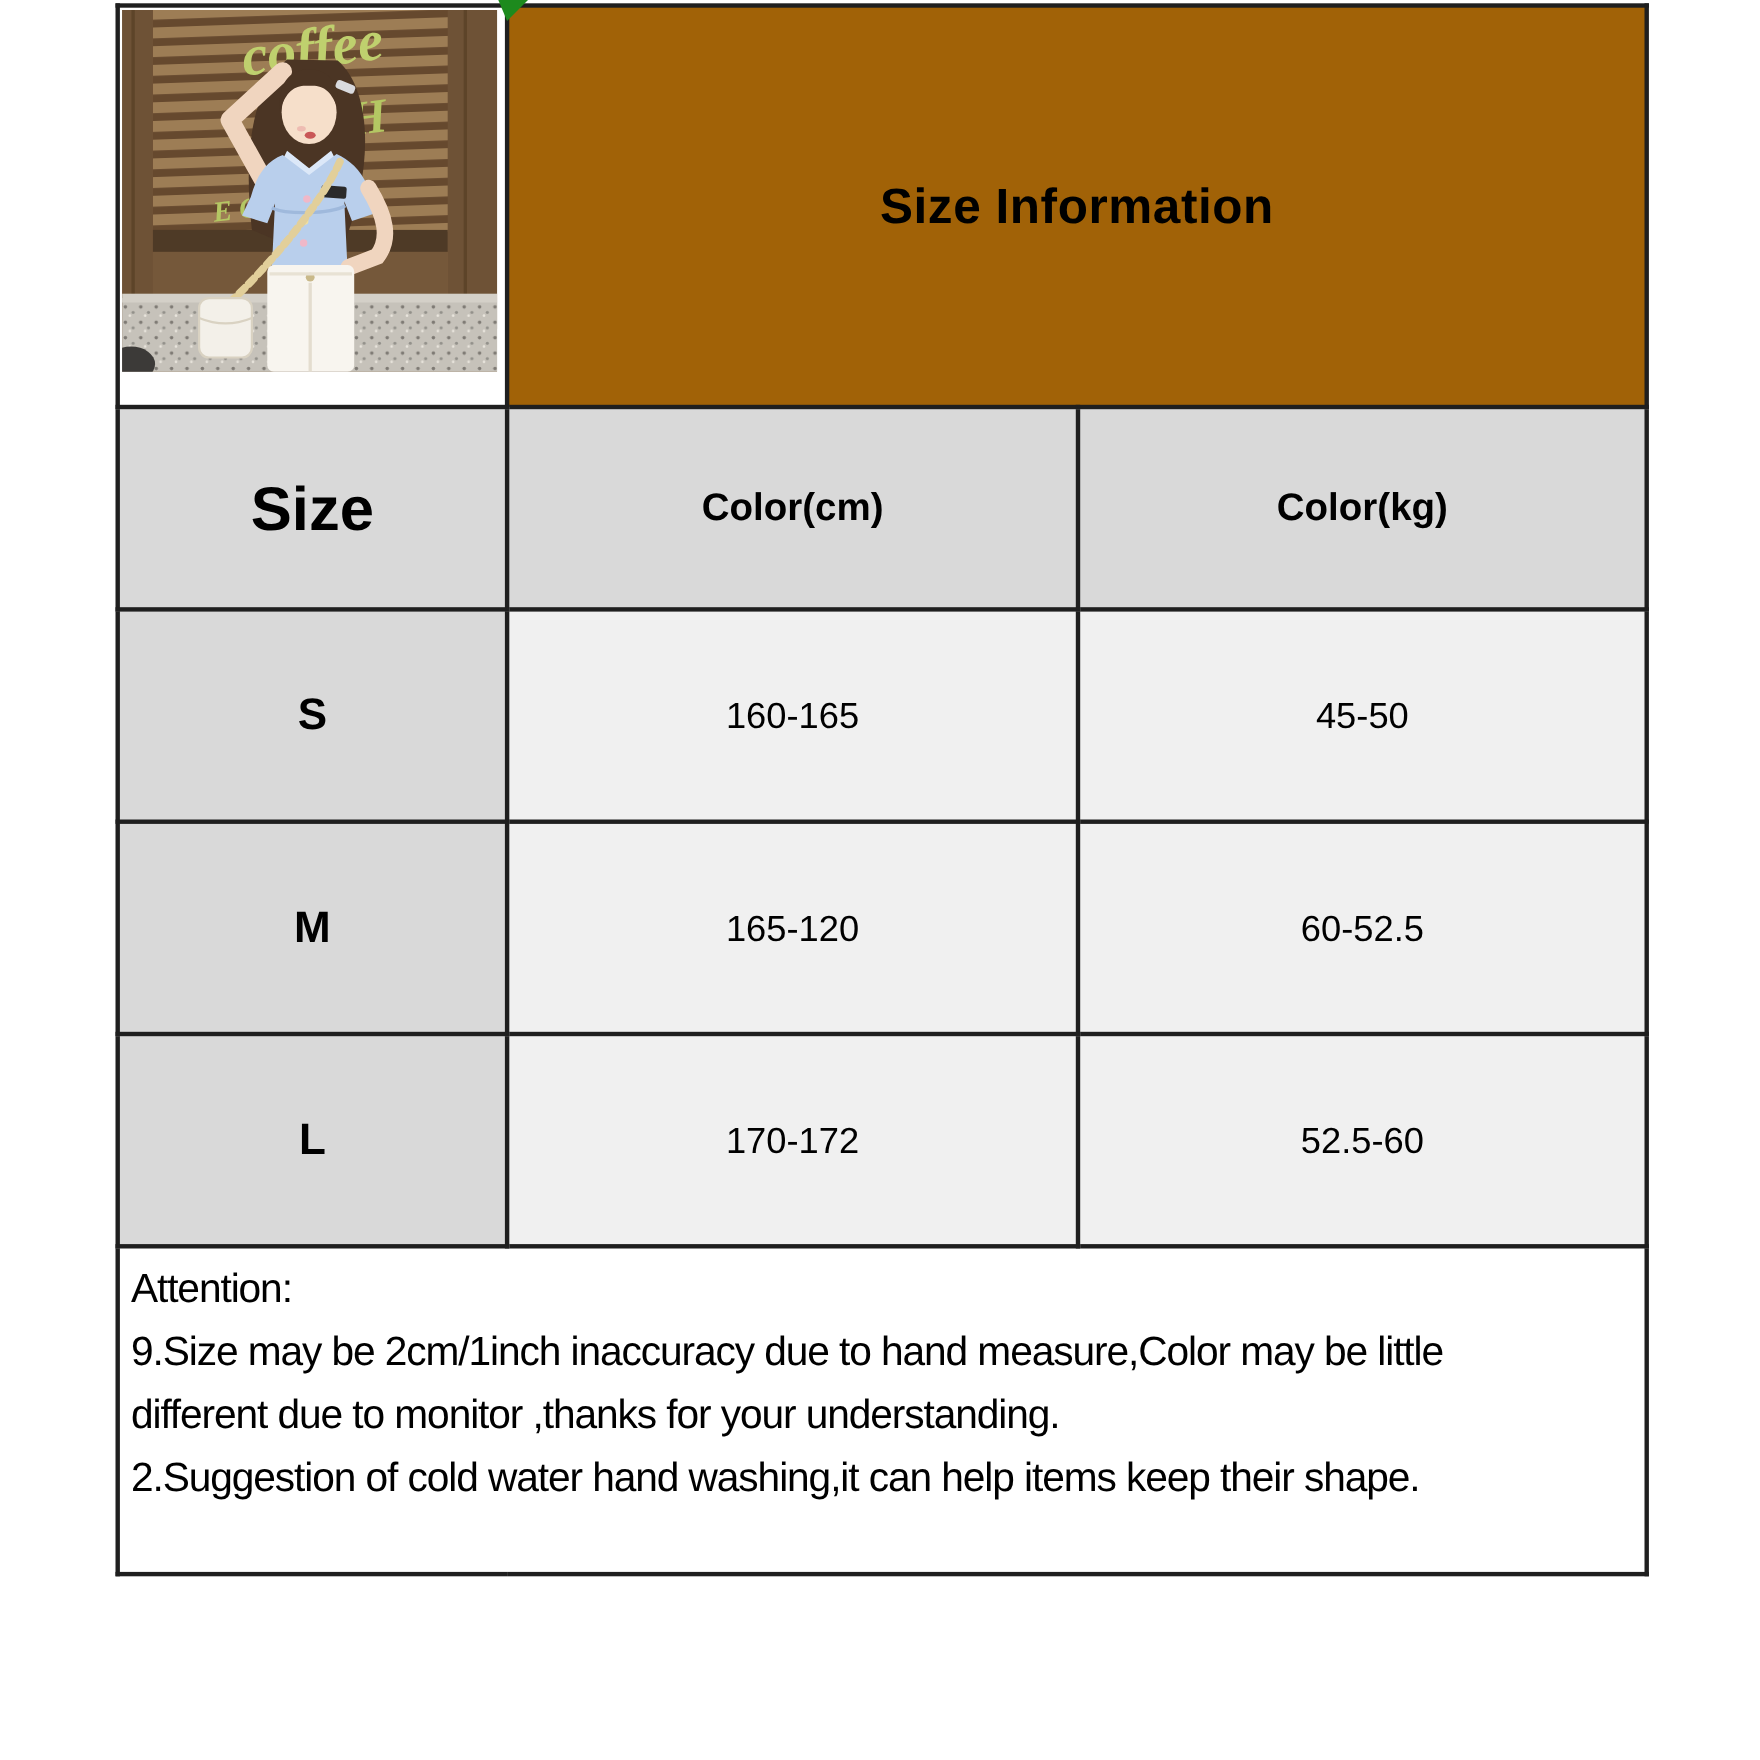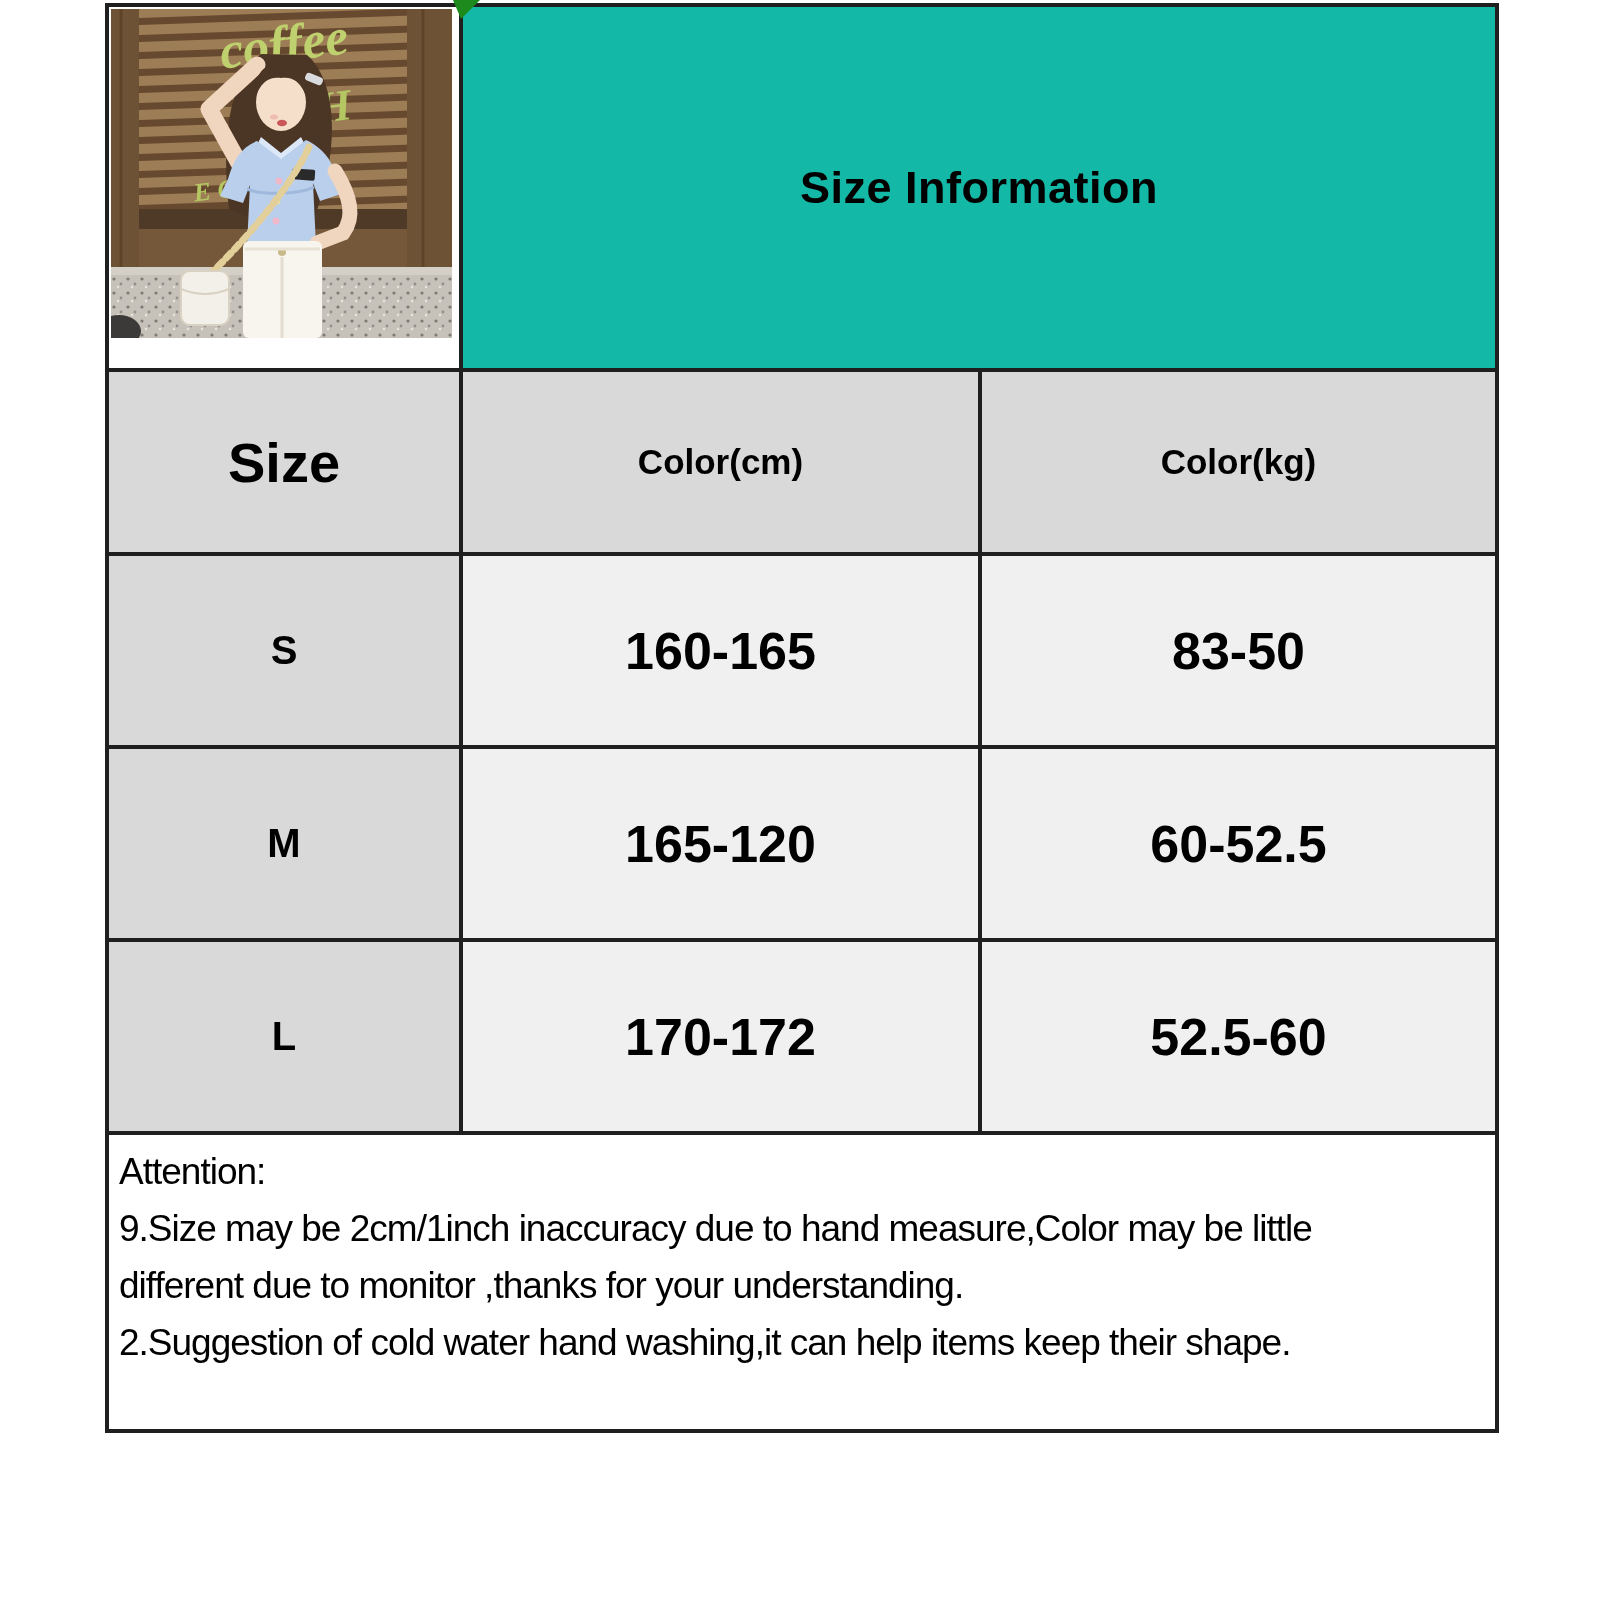--- a/index.html
+++ b/index.html
@@ -18,32 +18,32 @@
     text-align:center;vertical-align:middle;padding:0;
   }
 
   
   td.photo-cell{
     background:#ffffff;height:345px;
     padding:2px 9px 14px 2px;vertical-align:top;
   }
   td.photo-cell svg{display:block;}
   td.title-cell{
-    background:#14b8a6;
+    background:#a16207;
     font-size:45px;font-weight:bold;letter-spacing:0.5px;
   }
 
   
   tr.r-head th{background:#d9d9d9;height:180px;font-size:35px;font-weight:bold;}
   tr.r-head th.size-h{font-size:56px;}
 
   
   tr.r-data{height:193px;}
   tr.r-data td.size-col{background:#d9d9d9;font-weight:bold;font-size:40px;}
-  tr.r-data td.val{background:#f0f0f0;font-size:52px;font-weight:bold;}
+  tr.r-data td.val{background:#f0f0f0;font-size:33px;font-weight:normal;}
 
   
   td.note-cell{
     background:#ffffff;height:286px;
     text-align:left;vertical-align:top;
     padding:8px 12px 0 10px;
     font-size:37px;line-height:57px;letter-spacing:-1px;
   }
 
   .corner-marker{position:absolute;left:452px;top:0;}
@@ -127,21 +127,21 @@
 
     <tr class="r-head">
       <th class="size-h">Size</th>
       <th>Color(cm)</th>
       <th>Color(kg)</th>
     </tr>
 
     <tr class="r-data">
       <td class="size-col">S</td>
       <td class="val">160-165</td>
-      <td class="val">83-50</td>
+      <td class="val">45-50</td>
     </tr>
     <tr class="r-data">
       <td class="size-col">M</td>
       <td class="val">165-120</td>
       <td class="val">60-52.5</td>
     </tr>
     <tr class="r-data">
       <td class="size-col">L</td>
       <td class="val">170-172</td>
       <td class="val">52.5-60</td>

